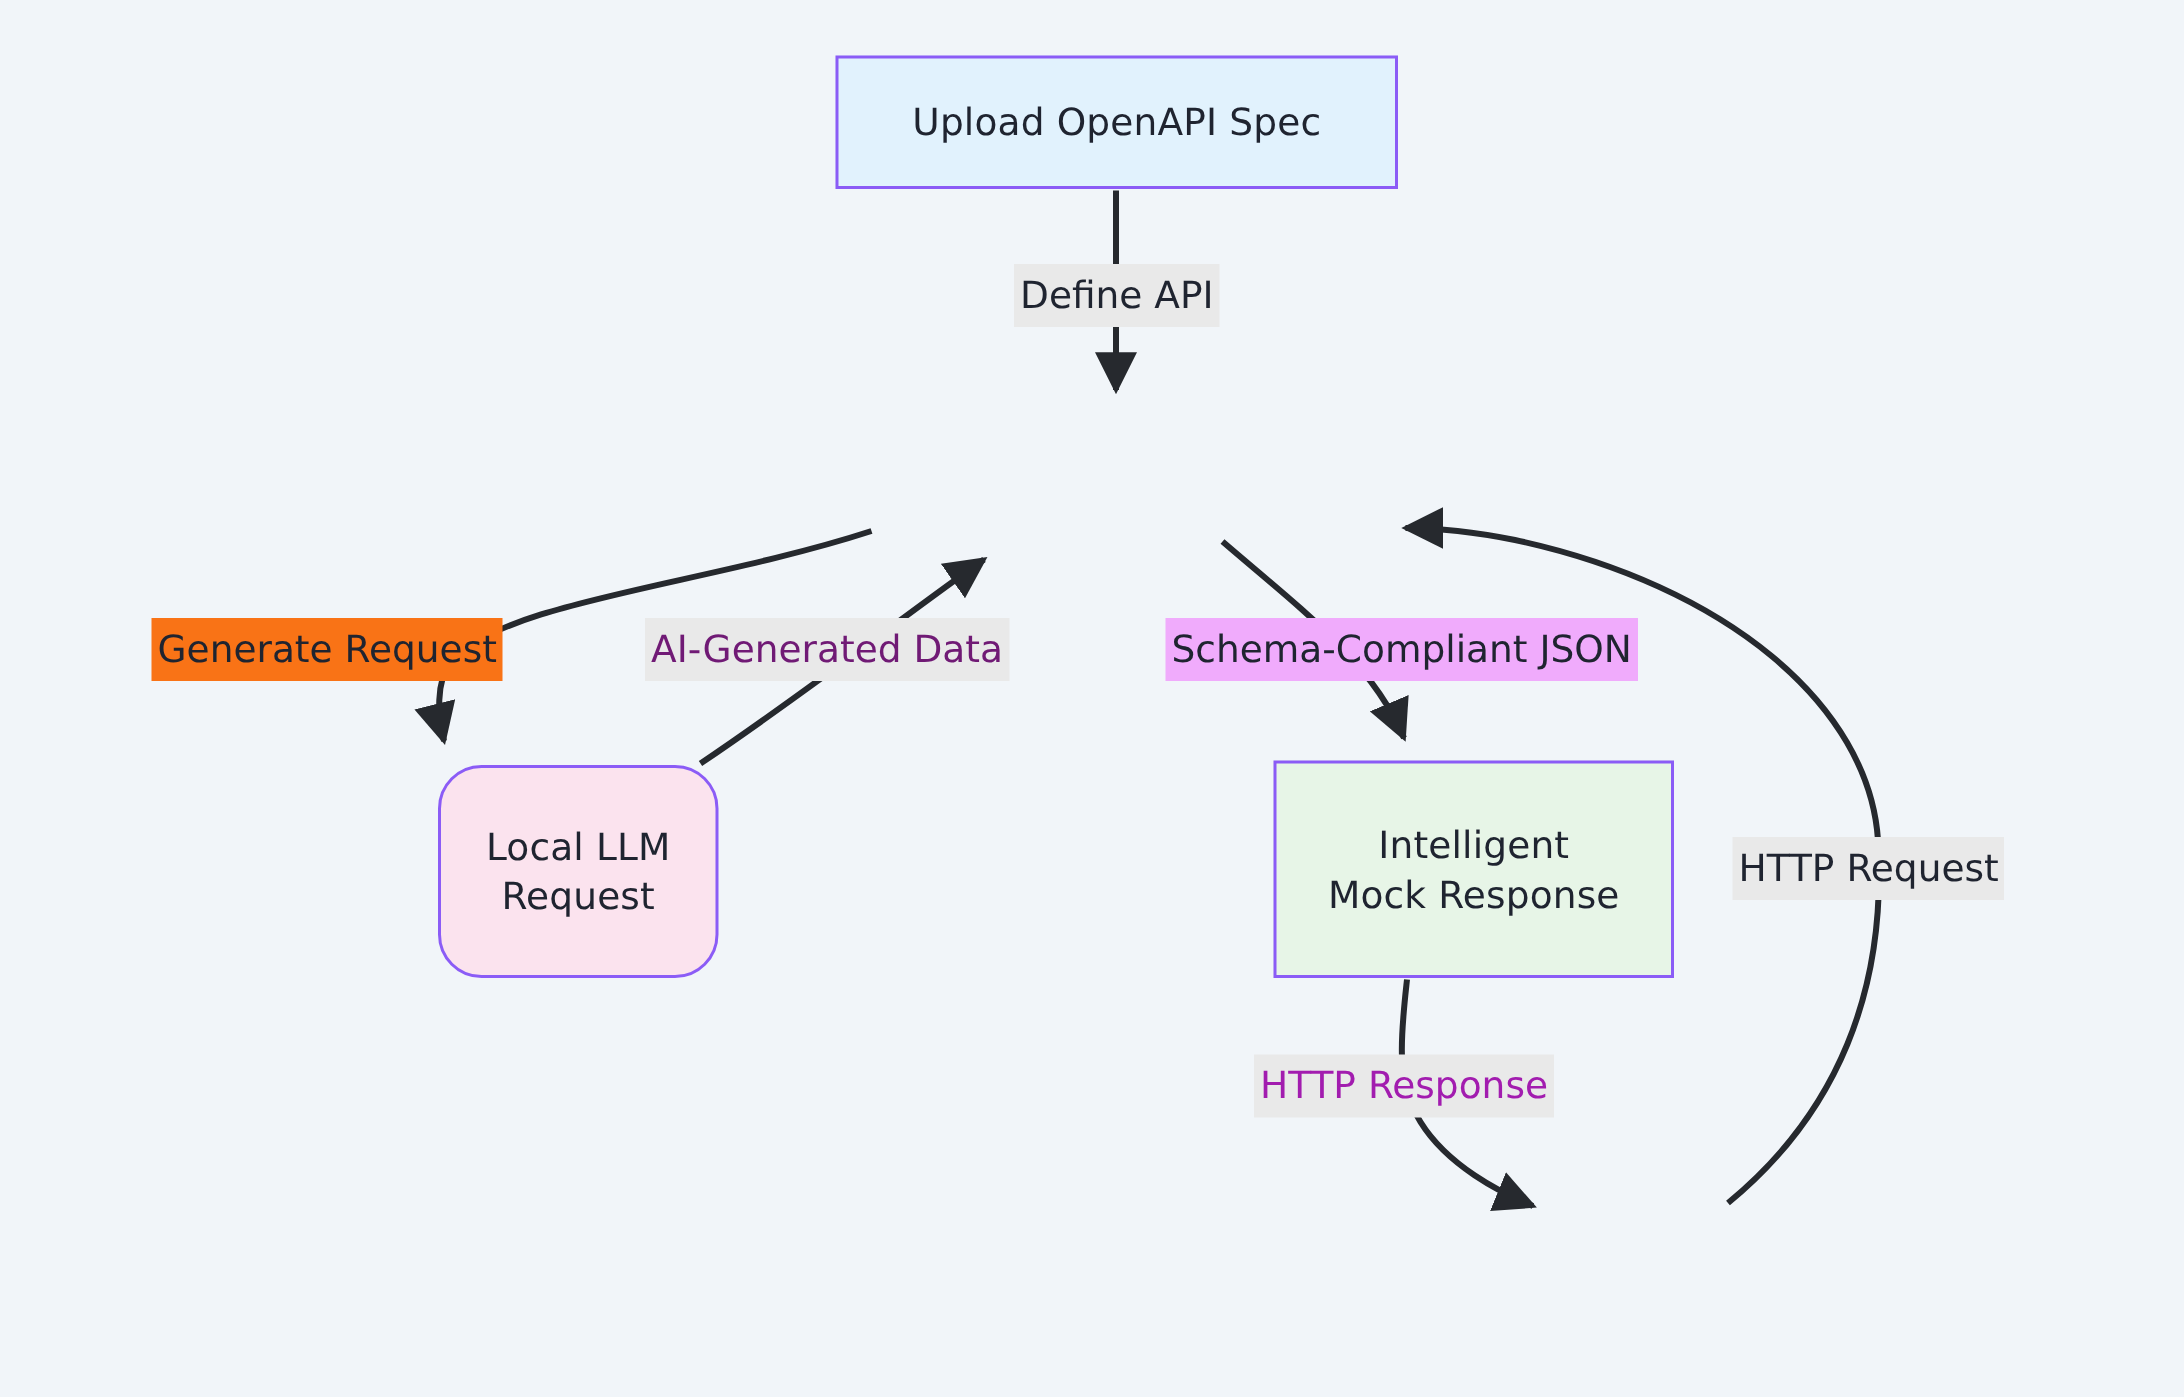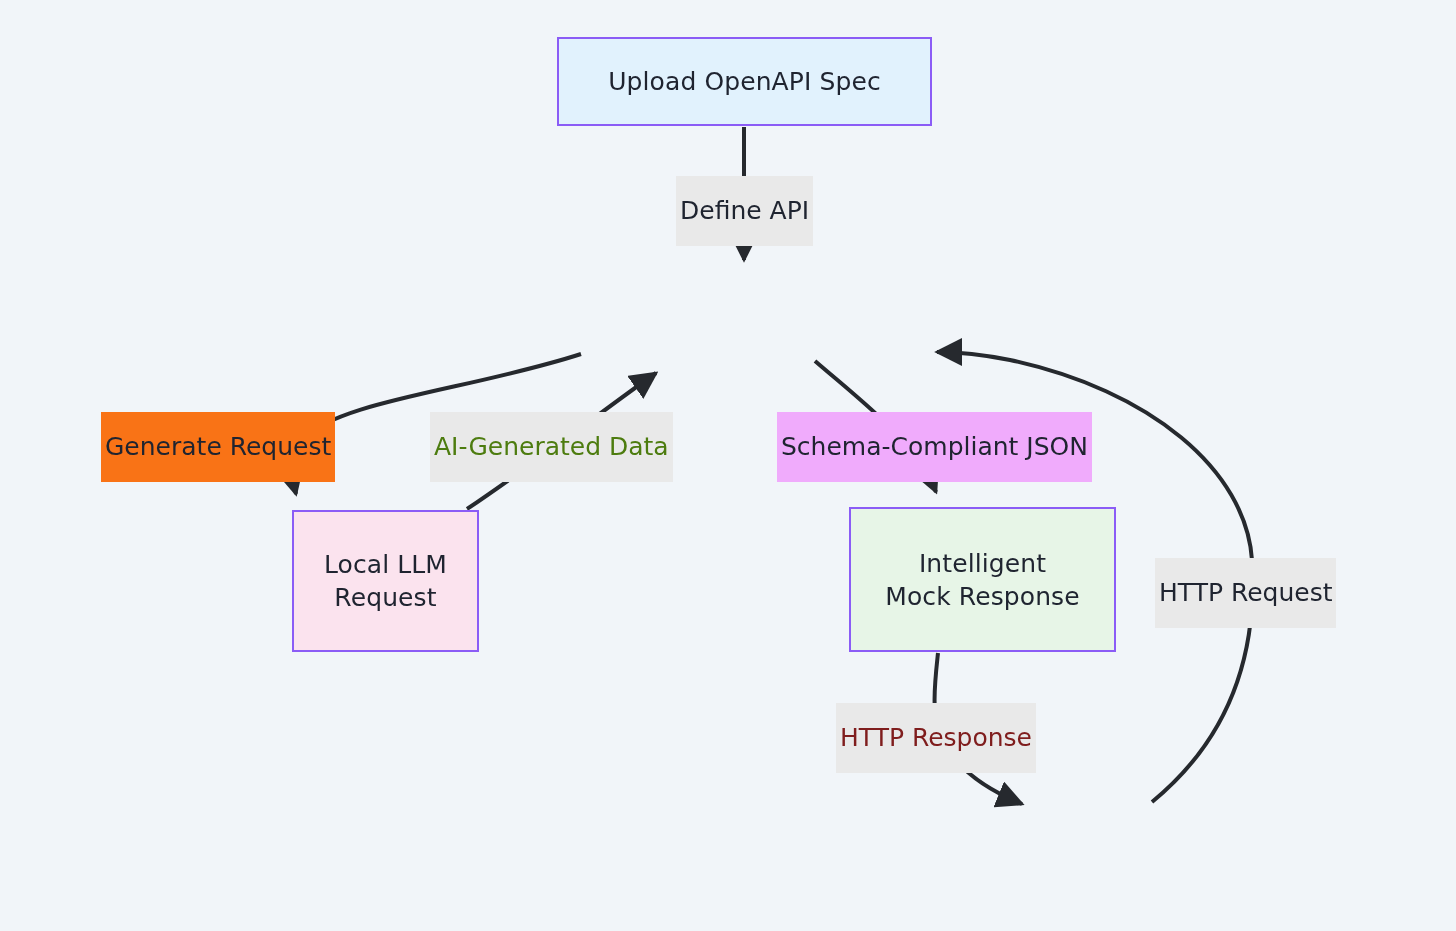--- a/index.html
+++ b/index.html
@@ -36,31 +36,31 @@
     font-size: 25px;
     line-height: 1.32;
     text-align: center;
     letter-spacing: 0.1px;
     z-index: 3;
   }
   .node .line { display: block; white-space: nowrap; }
 
   #node-upload   { left: 557px; top: 37px;  width: 375px; height: 89px;  background: #e1f2fd; }
   #node-server   { left: 580px; top: 273px; width: 330px; height: 87px;  background: #f4e7fb; }
-  #node-llm      { left: 292px; top: 510px; width: 187px; height: 142px; background: #fbe3ee; }
+  #node-llm      { left: 292px; top: 510px; width: 187px; height: 142px; background: #fbe3ee; border-radius: 29px; }
   #node-mock     { left: 849px; top: 507px; width: 267px; height: 145px; background: #e7f5e7; }
   #node-client   { left: 998px; top: 802px; width: 189px; height: 81px;  background: #fdeed8; }
 
   .edge-label {
     position: absolute;
     background: #e9e9e9;
     color: #1f2430;
     font-size: 25px;
     line-height: 1.2;
-    padding: 20px 4px;
+    padding: 6px 4px;
     white-space: nowrap;
     z-index: 4;
   }
   #lbl-define   { left: 676px; top: 176px; }
   #lbl-generate { left: 101px; top: 412px; }
   #lbl-aidata   { left: 430px; top: 412px; }
   #lbl-schema   { left: 777px; top: 412px; }
   #lbl-httpreq  { left: 1155px; top: 558px; }
   #lbl-httpresp { left: 836px; top: 703px; }
 </style>
@@ -100,18 +100,18 @@
   </div>
 
   <div class="node" id="node-mock" style="background: rgb(231, 245, 231); border-color: rgb(139, 92, 246); color: rgb(31, 36, 48);">
     <span class="line">Intelligent</span>
     <span class="line">Mock Response</span>
   </div>
 
 
   <div class="edge-label" id="lbl-define" style="background: rgb(233, 233, 233); color: rgb(31, 36, 48);">Define API</div>
   <div class="edge-label" id="lbl-generate" style="background: #f97316; color: rgb(31, 36, 48);">Generate Request</div>
-  <div class="edge-label" id="lbl-aidata" style="background: rgb(233, 233, 233); color: #4d7c0f;">AI-Generated Data</div>
+  <div class="edge-label" id="lbl-aidata" style="background: rgb(233, 233, 233); color: #701a75;">AI-Generated Data</div>
   <div class="edge-label" id="lbl-schema" style="background: #f0abfc; color: rgb(31, 36, 48);">Schema-Compliant JSON</div>
-  <div class="edge-label" id="lbl-httpresp" style="background: rgb(233, 233, 233); color: #7f1d1d;">HTTP Response</div>
+  <div class="edge-label" id="lbl-httpresp" style="background: rgb(233, 233, 233); color: #a21caf;">HTTP Response</div>
   <div class="edge-label" id="lbl-httpreq" style="background: rgb(233, 233, 233); color: rgb(31, 36, 48);">HTTP Request</div>
 
 </div>
 
 </body></html>

